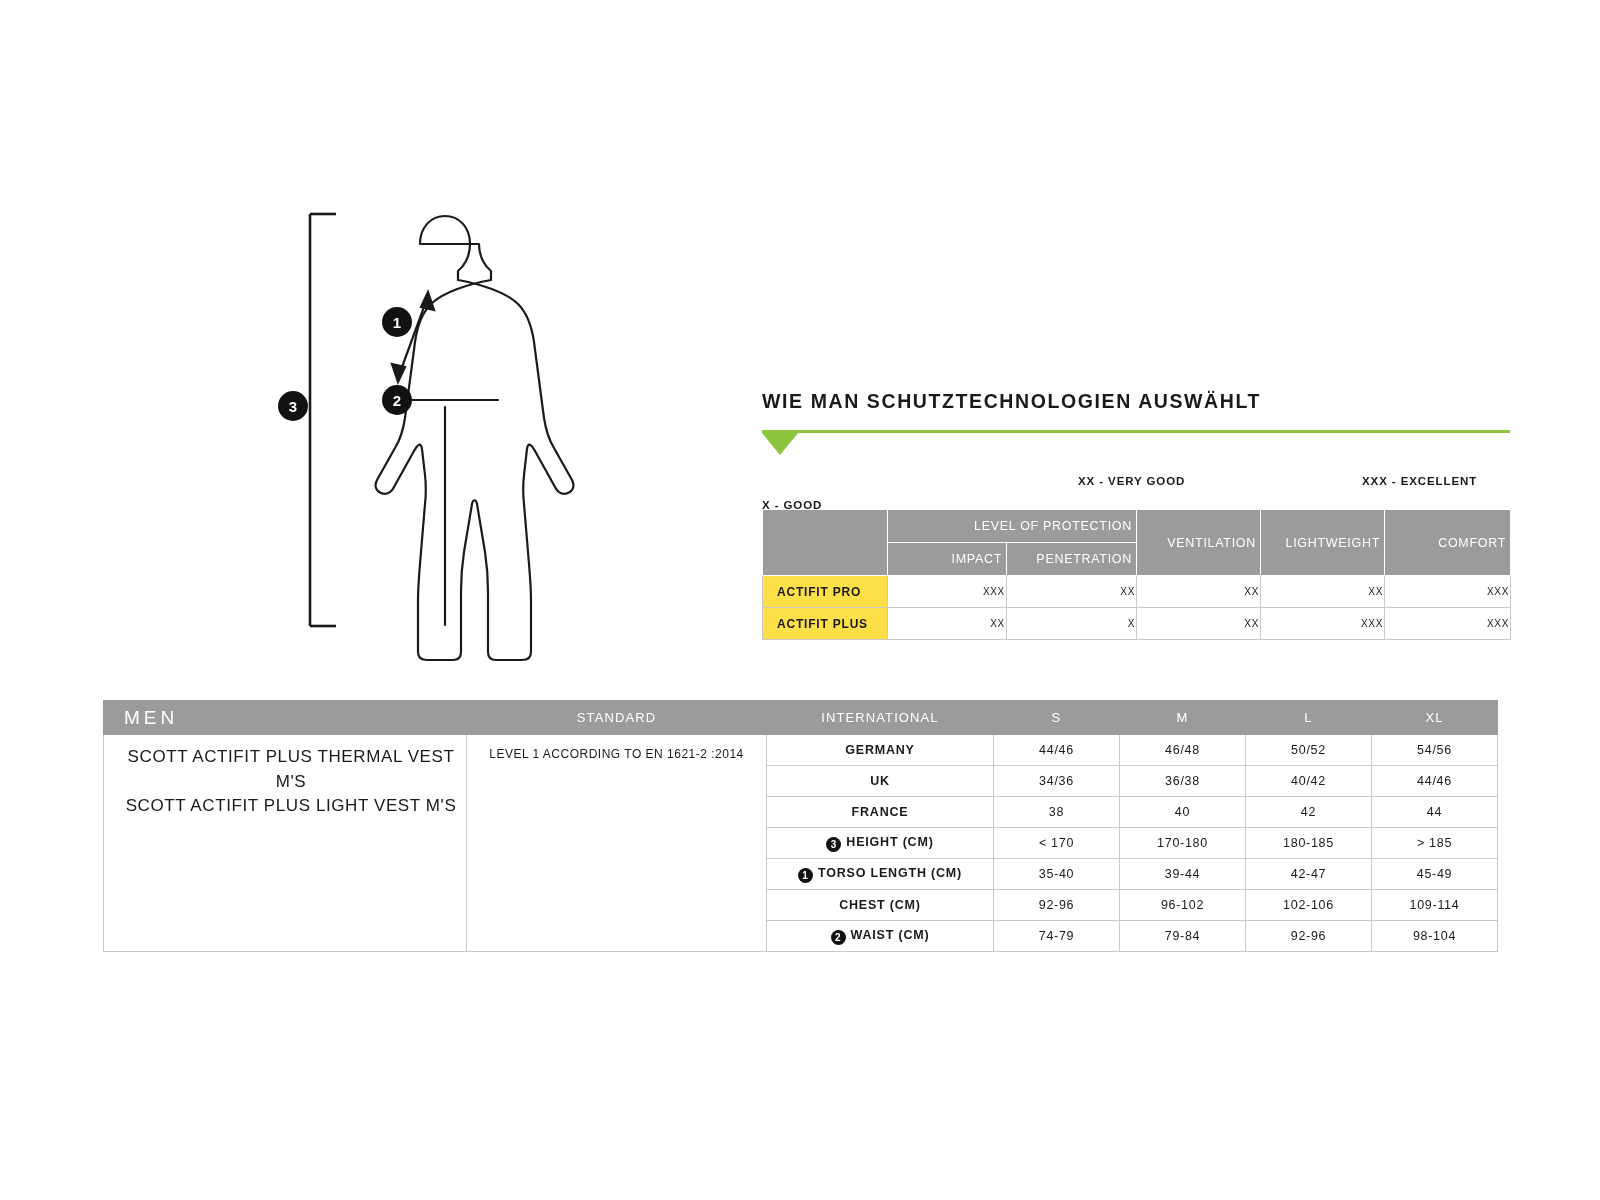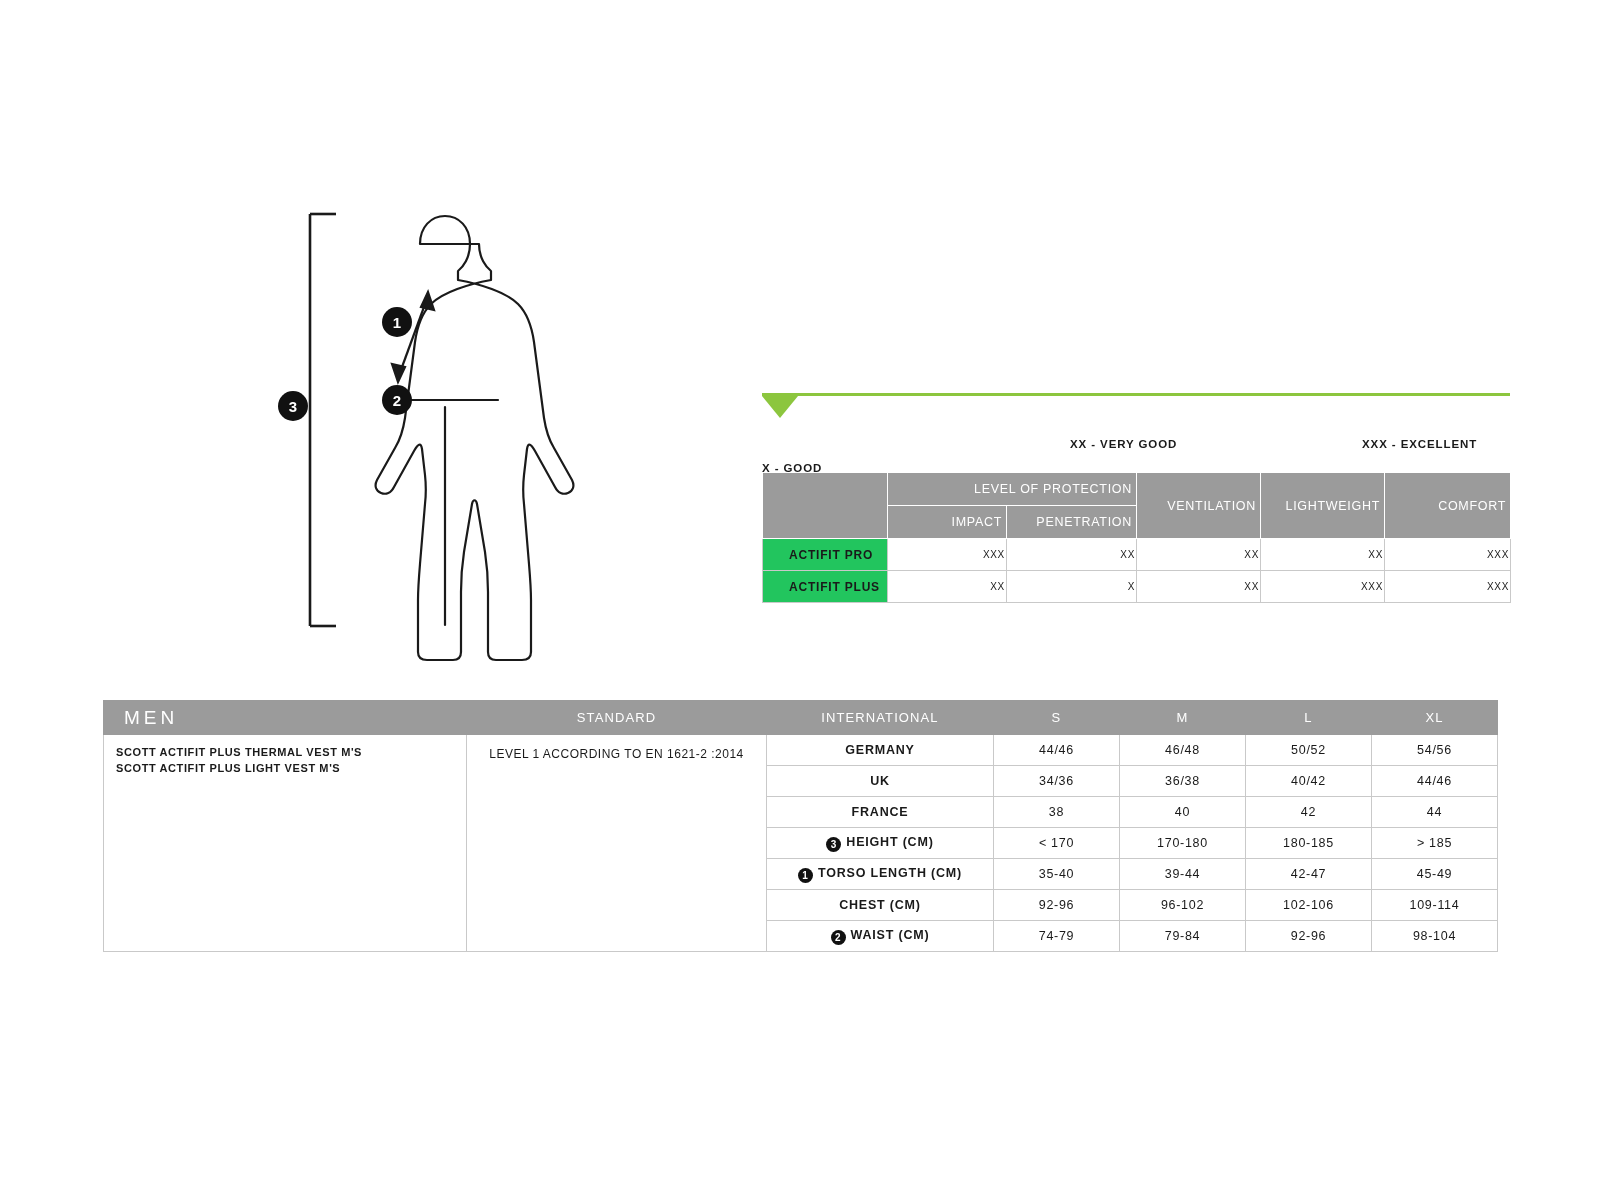--- a/index.html
+++ b/index.html
@@ -66,21 +66,21 @@
     position: relative;
     height: 24px;
     font-size: 11.5px;
     font-weight: bold;
     letter-spacing: 0.9px;
     color: #1a1a1a;
     margin-bottom: 10px;
   }
   .legend-row span { position: absolute; top: 0; white-space: nowrap; }
   .lg-1 { left: 0px; margin-top: 24px; }
-  .lg-2 { left: 308px; }
+  .lg-2 { left: 316px; }
   .lg-3 { left: 600px; }
 
   table.prot {
     border-collapse: collapse;
     width: 748px;
     table-layout: fixed;
   }
   table.prot th, table.prot td {
     border: 1px solid #ffffff;
     text-align: right;
@@ -95,26 +95,26 @@
     padding: 0 4px;
   }
   table.prot thead th.blank { background: #9b9b9b; }
   table.prot tbody td {
     border: 1px solid #c9c9c9;
     height: 32px;
     color: #1a1a1a;
     font-size: 10px;
   }
   table.prot tbody td.rowhdr {
-    background: #22c55e;
+    background: #fde047;
     font-weight: bold;
     font-size: 12px;
     letter-spacing: 0.8px;
     text-align: left;
-    padding-left: 26px;
+    padding-left: 14px;
   }
 
   
   .size-section {
     position: absolute;
     left: 103px;
     top: 700px;
     width: 1394px;
   }
   table.size {
@@ -141,25 +141,25 @@
     text-align: center;
   }
   table.size thead th.men-cell {
     text-align: left;
     padding-left: 20px;
     font-size: 19px;
     letter-spacing: 4px;
     font-weight: normal;
   }
   table.size td.prod {
-    text-align: left;
+    text-align: center;
     padding: 10px 0 0 12px;
     vertical-align: top;
-    font-size: 11px;
-    font-weight: bold;
+    font-size: 17px;
+    font-weight: normal;
     letter-spacing: 0.6px;
     line-height: 1.45;
   }
   table.size td.std {
     vertical-align: top;
     padding-top: 12px;
     font-size: 12px;
     letter-spacing: 0.5px;
   }
   table.size td.rowlabel {
@@ -220,20 +220,21 @@
         <text x="127" y="128" text-anchor="middle" font-size="15" font-weight="bold" fill="#fff" font-family="Liberation Sans, sans-serif">1</text>
         <circle cx="127" cy="200" r="15" fill="#111"></circle>
         <text x="127" y="206" text-anchor="middle" font-size="15" font-weight="bold" fill="#fff" font-family="Liberation Sans, sans-serif">2</text>
         <circle cx="23" cy="206" r="15" fill="#111"></circle>
         <text x="23" y="212" text-anchor="middle" font-size="15" font-weight="bold" fill="#fff" font-family="Liberation Sans, sans-serif">3</text>
       </g>
     </svg>
   </div>
 
   <div class="prot-section">
+    <h2 class="prot-title">WIE MAN SCHUTZTECHNOLOGIEN AUSWÄHLT</h2>
 
     <div class="prot-rule-wrap">
       <div class="prot-rule"></div>
       <div class="prot-arrow"></div>
     </div>
 
     <div class="legend-row">
       <span class="lg-1">X - GOOD</span>
       <span class="lg-2">XX - VERY GOOD</span>
       <span class="lg-3">XXX - EXCELLENT</span>

